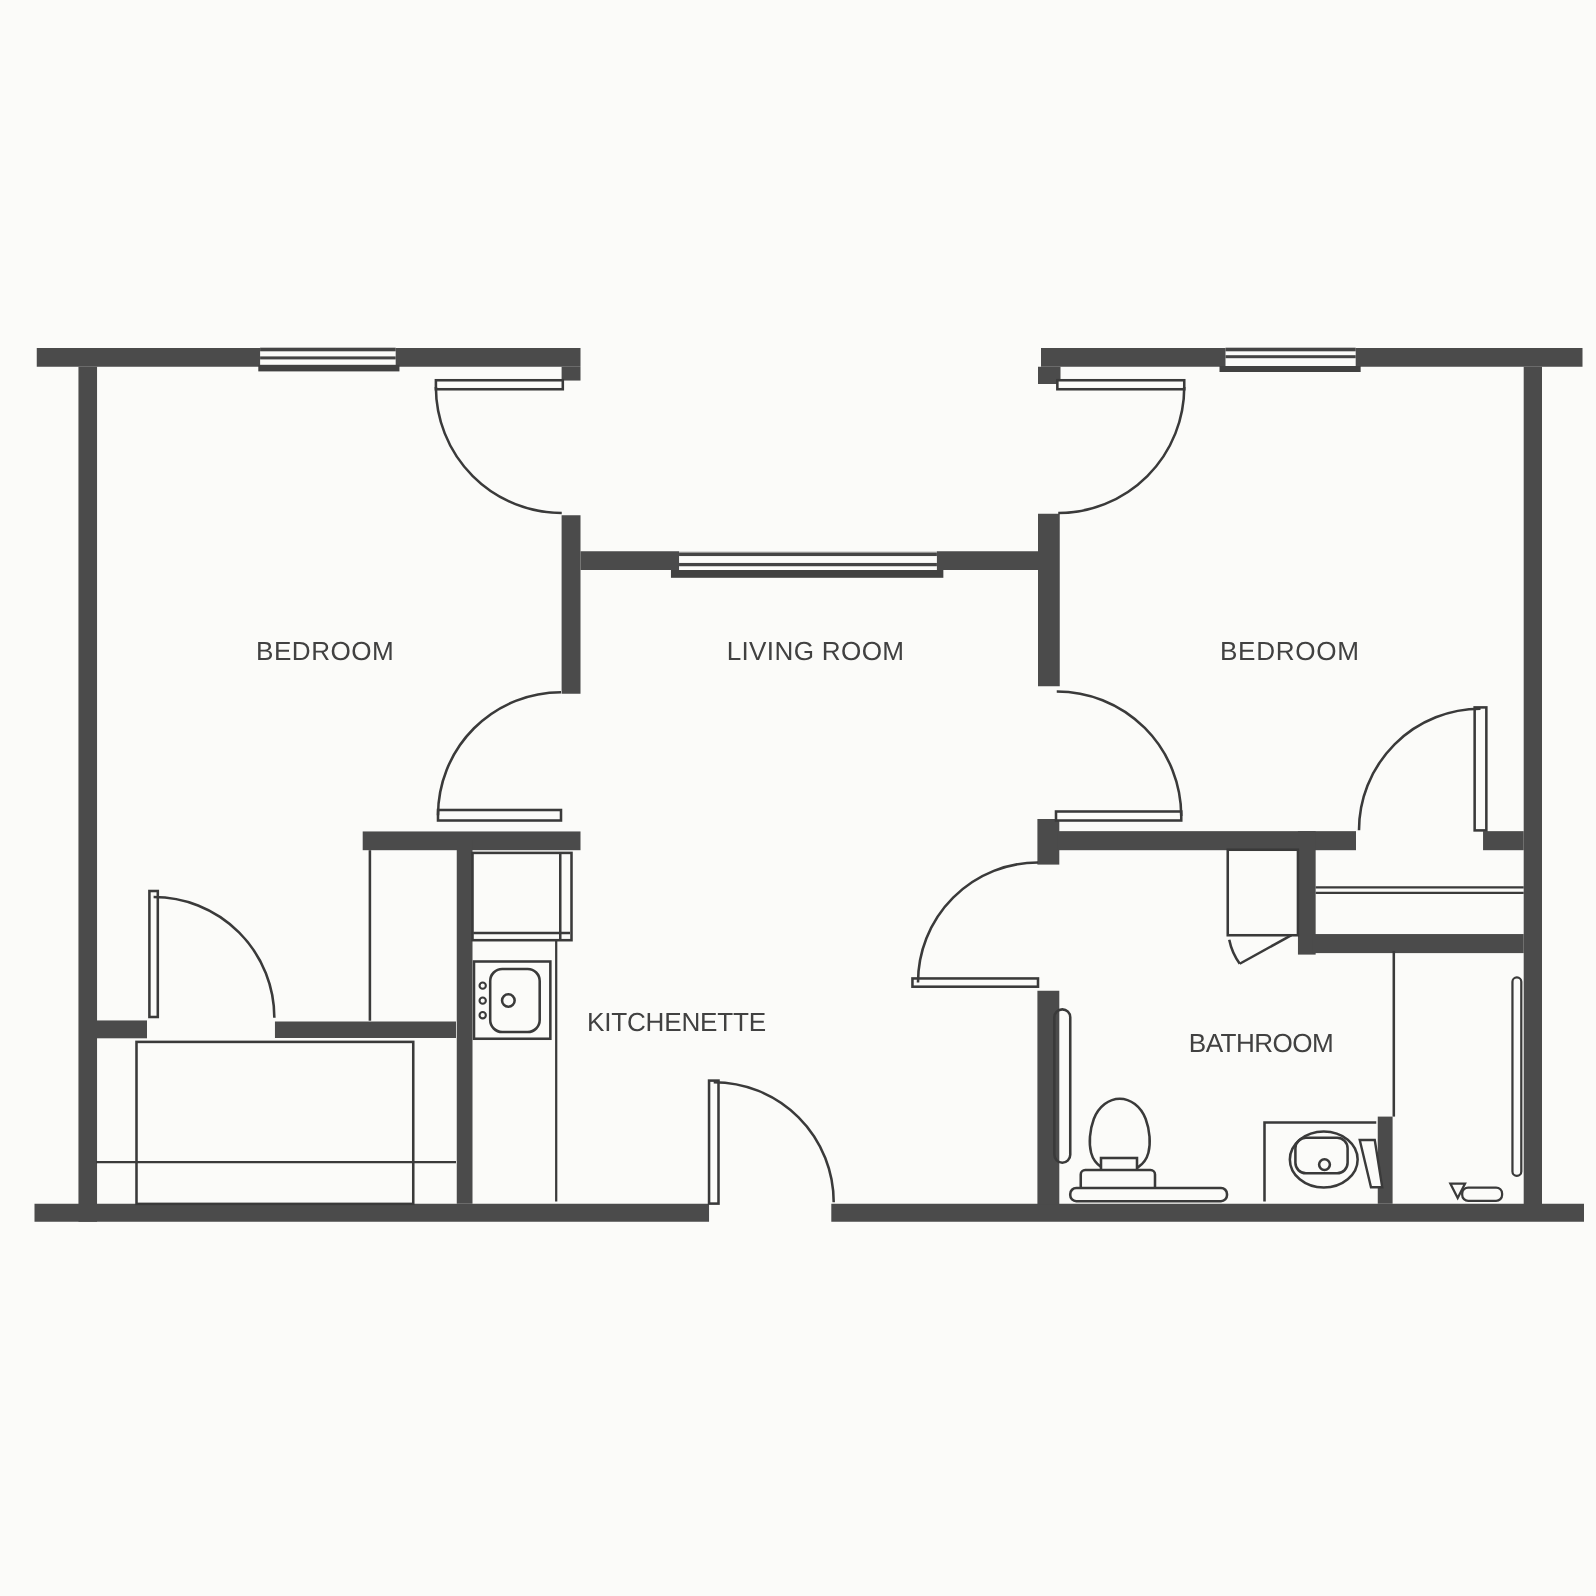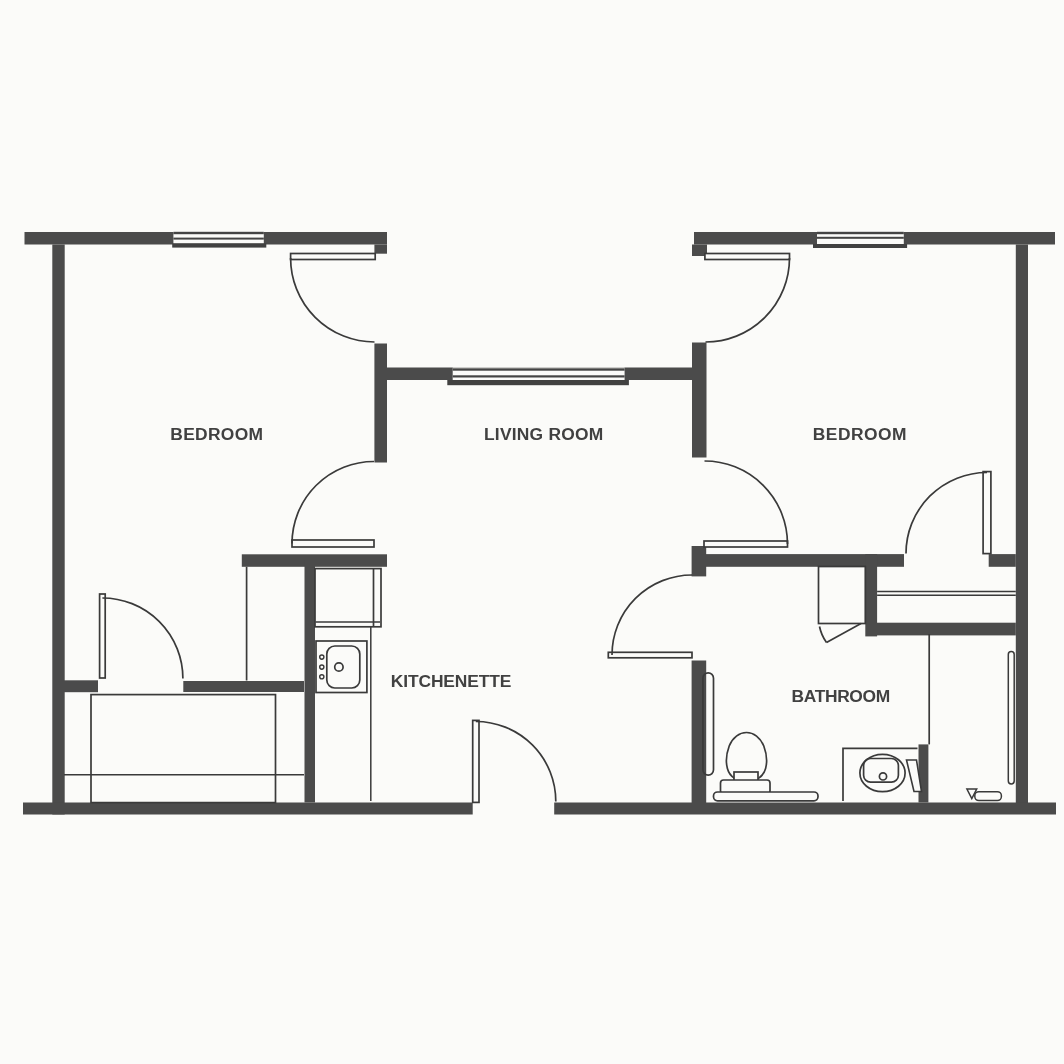--- a/index.html
+++ b/index.html
@@ -1,16 +1,16 @@
 <!DOCTYPE html>
 <html><head>
 <meta charset="utf-8">
 <style>
   html,body{margin:0;padding:0;background:#fbfbf9;}
-  .wrap{width:1064px;height:1064px;position:relative;overflow:hidden;font-weight:bold;}
+  .wrap{width:1064px;height:1064px;position:relative;overflow:hidden;}
   svg{display:block;}
   text{font-family:"Liberation Sans",sans-serif;fill:#414141;}
 </style>
 </head>
 <body>
 <div class="wrap">
 <svg width="1064" height="1064" viewBox="0 0 1064 1064" xmlns="http://www.w3.org/2000/svg">
 
 <rect x="0" y="0" width="1064" height="1064" fill="#fbfbf9"></rect>
 

